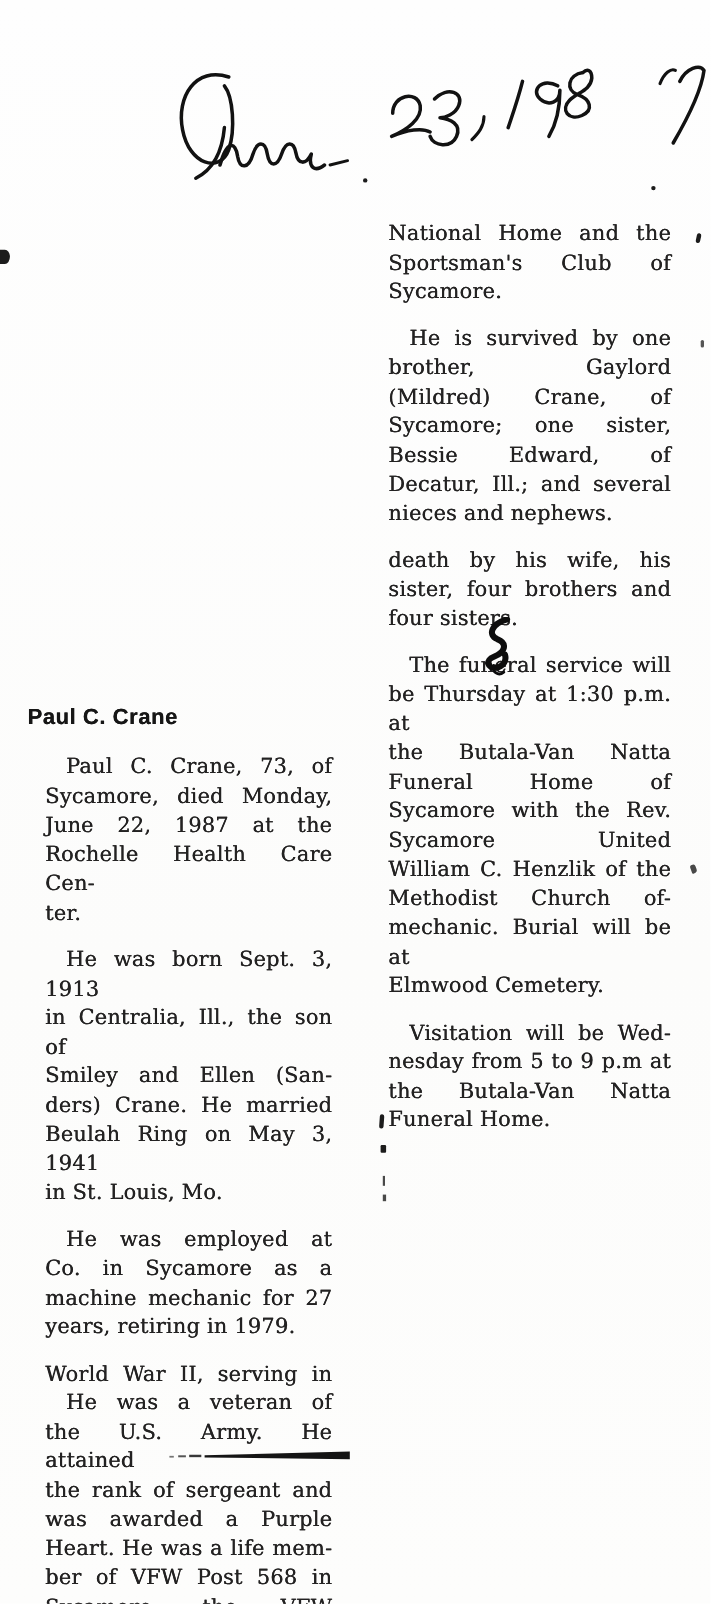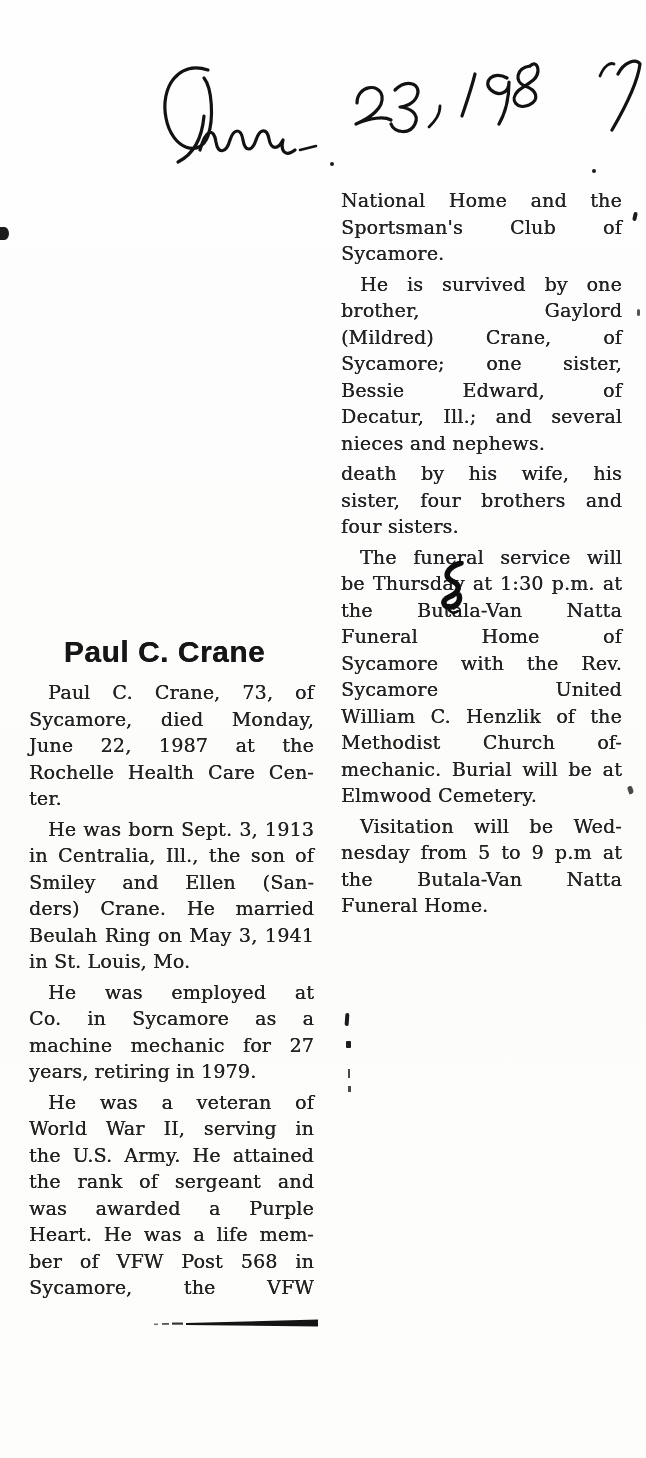--- a/index.html
+++ b/index.html
@@ -21,28 +21,28 @@
     font-size: 19px;
     line-height: 26.5px;
     letter-spacing: 0.2px;
     text-shadow: 0.25px 0 0 currentColor;
   }
   .col-left  { left: 25px;  top: 636px; width: 293px; }
   .col-right { left: 337px; top: 183px; width: 289px; }
   .headline {
     font-family: "Liberation Sans", sans-serif;
     font-weight: bold;
-    font-size: 30px;
+    font-size: 20px;
     line-height: 32px;
     color: #161616;
-    text-align: center;
+    text-align: left;
     margin: 0 14px 11px 0;
     letter-spacing: 0.5px;
   }
-  .para { margin: 4px; }
+  .para { margin: 16px; }
   .line { text-align: justify; text-align-last: justify; white-space: normal; }
   .line.last { text-align-last: left; }
   .line.indent { text-indent: 19px; }
   
   .handwriting {
     position: absolute; left: 148px; top: 58px;
     width: 498px; height: 120px;
   }
   .handwriting svg { display: block; }
   
@@ -151,22 +151,22 @@
         <div class="line">Beulah Ring on May 3, 1941</div>
         <div class="line last">in St. Louis, Mo.</div>
       </div>
     <div class="para">
         <div class="line indent">He was employed at</div>
         <div class="line">Co. in Sycamore as a</div>
         <div class="line">machine mechanic for 27</div>
         <div class="line last">years, retiring in 1979.</div>
       </div>
     <div class="para">
+        <div class="line">World War II, serving in</div>
         <div class="line indent">He was a veteran of</div>
-        <div class="line">World War II, serving in</div>
         <div class="line">the U.S. Army. He attained</div>
         <div class="line">the rank of sergeant and</div>
         <div class="line">was awarded a Purple</div>
         <div class="line">Heart. He was a life mem-</div>
         <div class="line">ber of VFW Post 568 in</div>
         <div class="line">Sycamore, the VFW</div>
       </div>
   </div>
 
   <div class="ink-blot">

